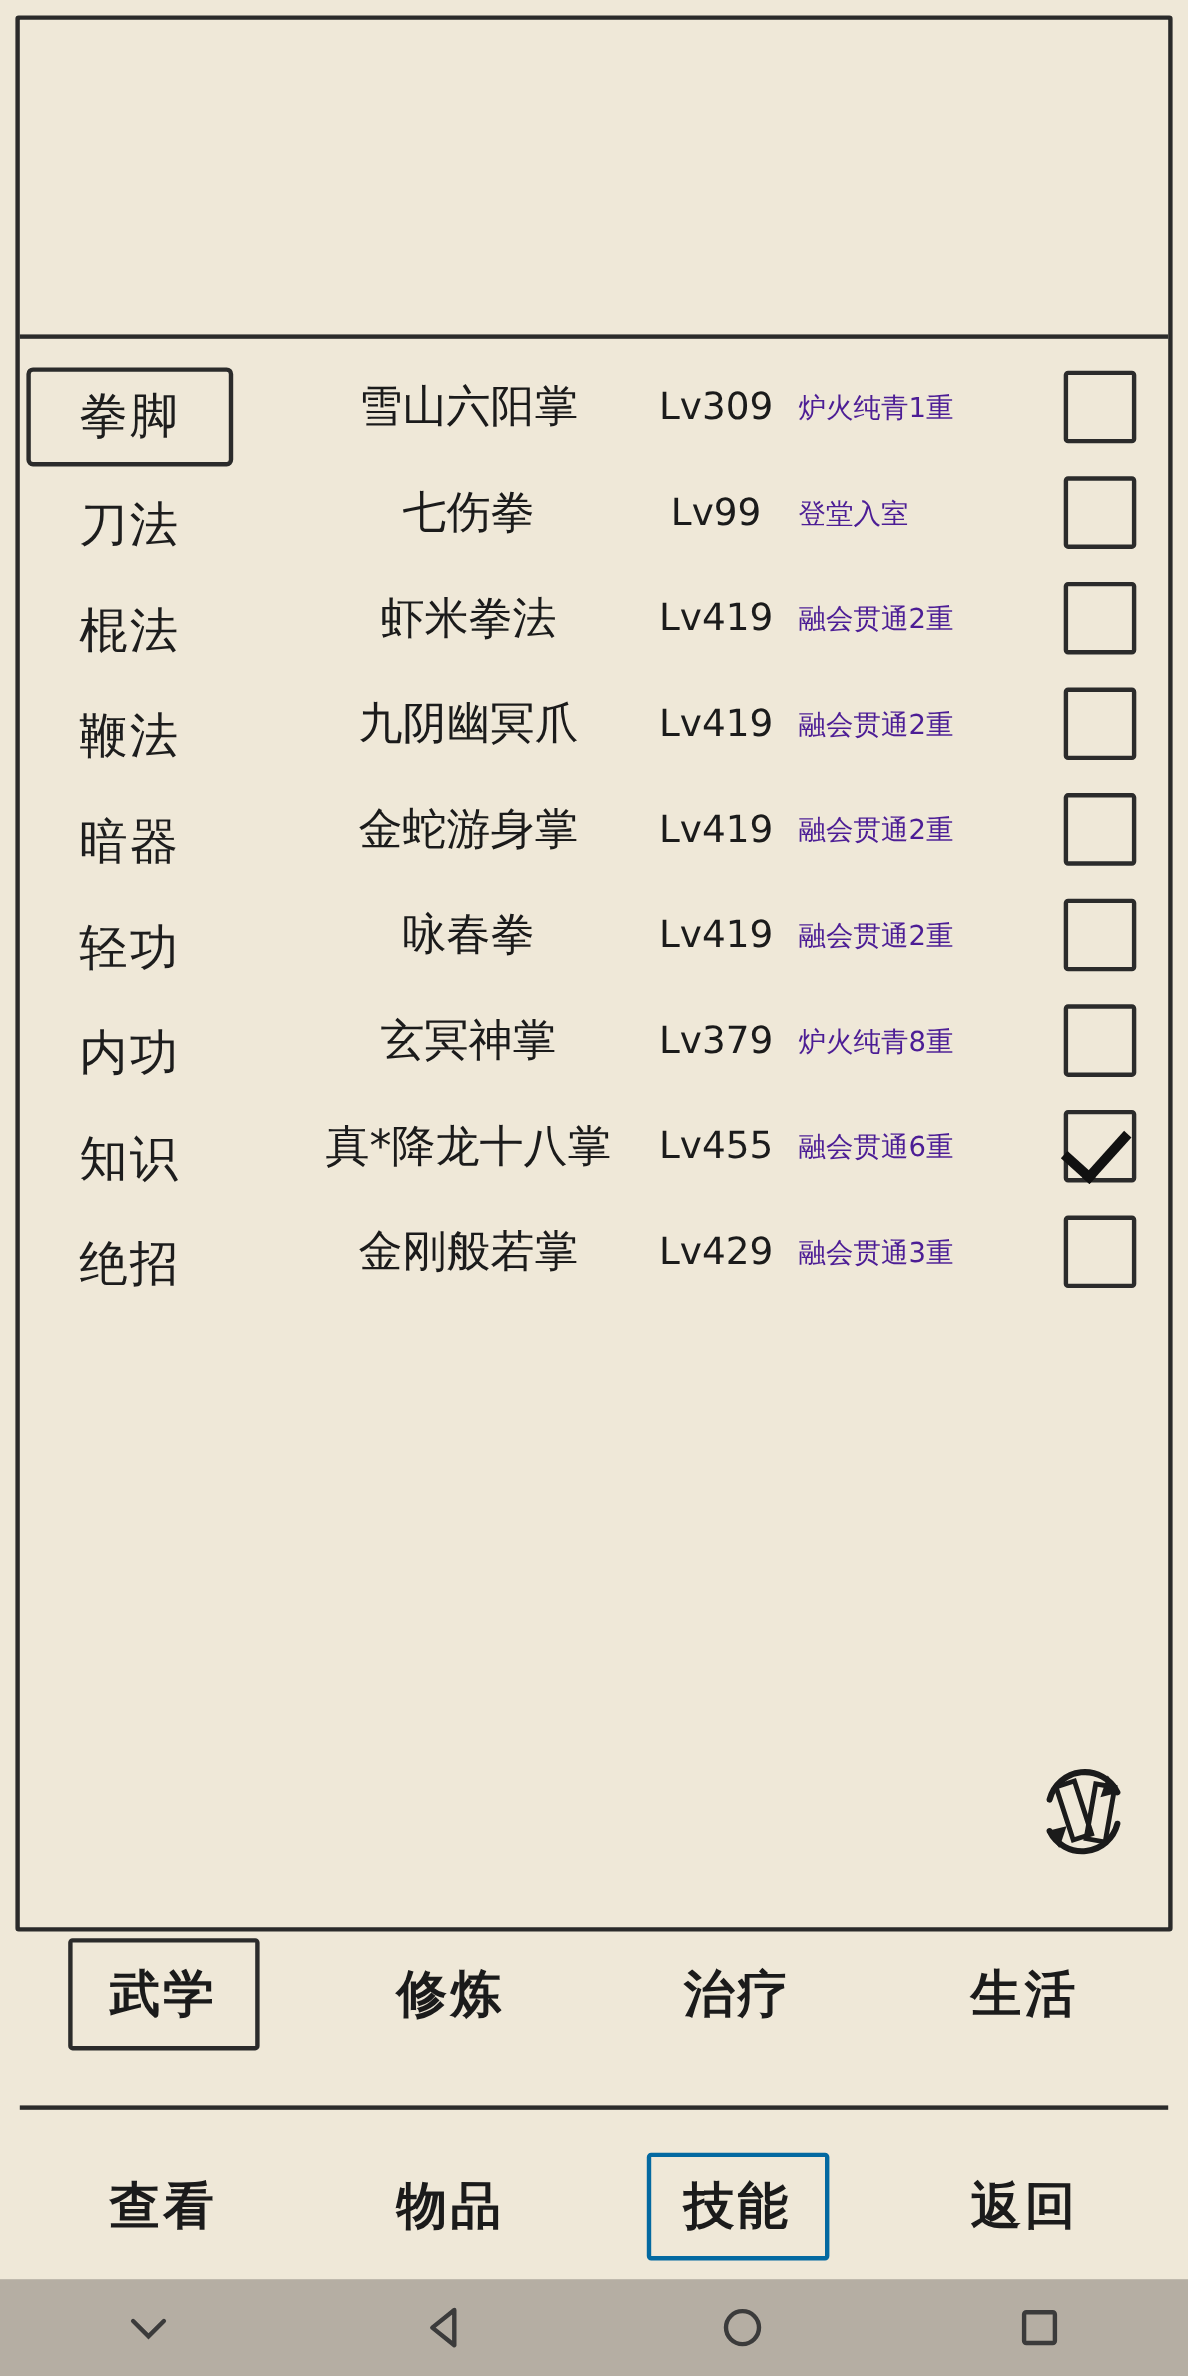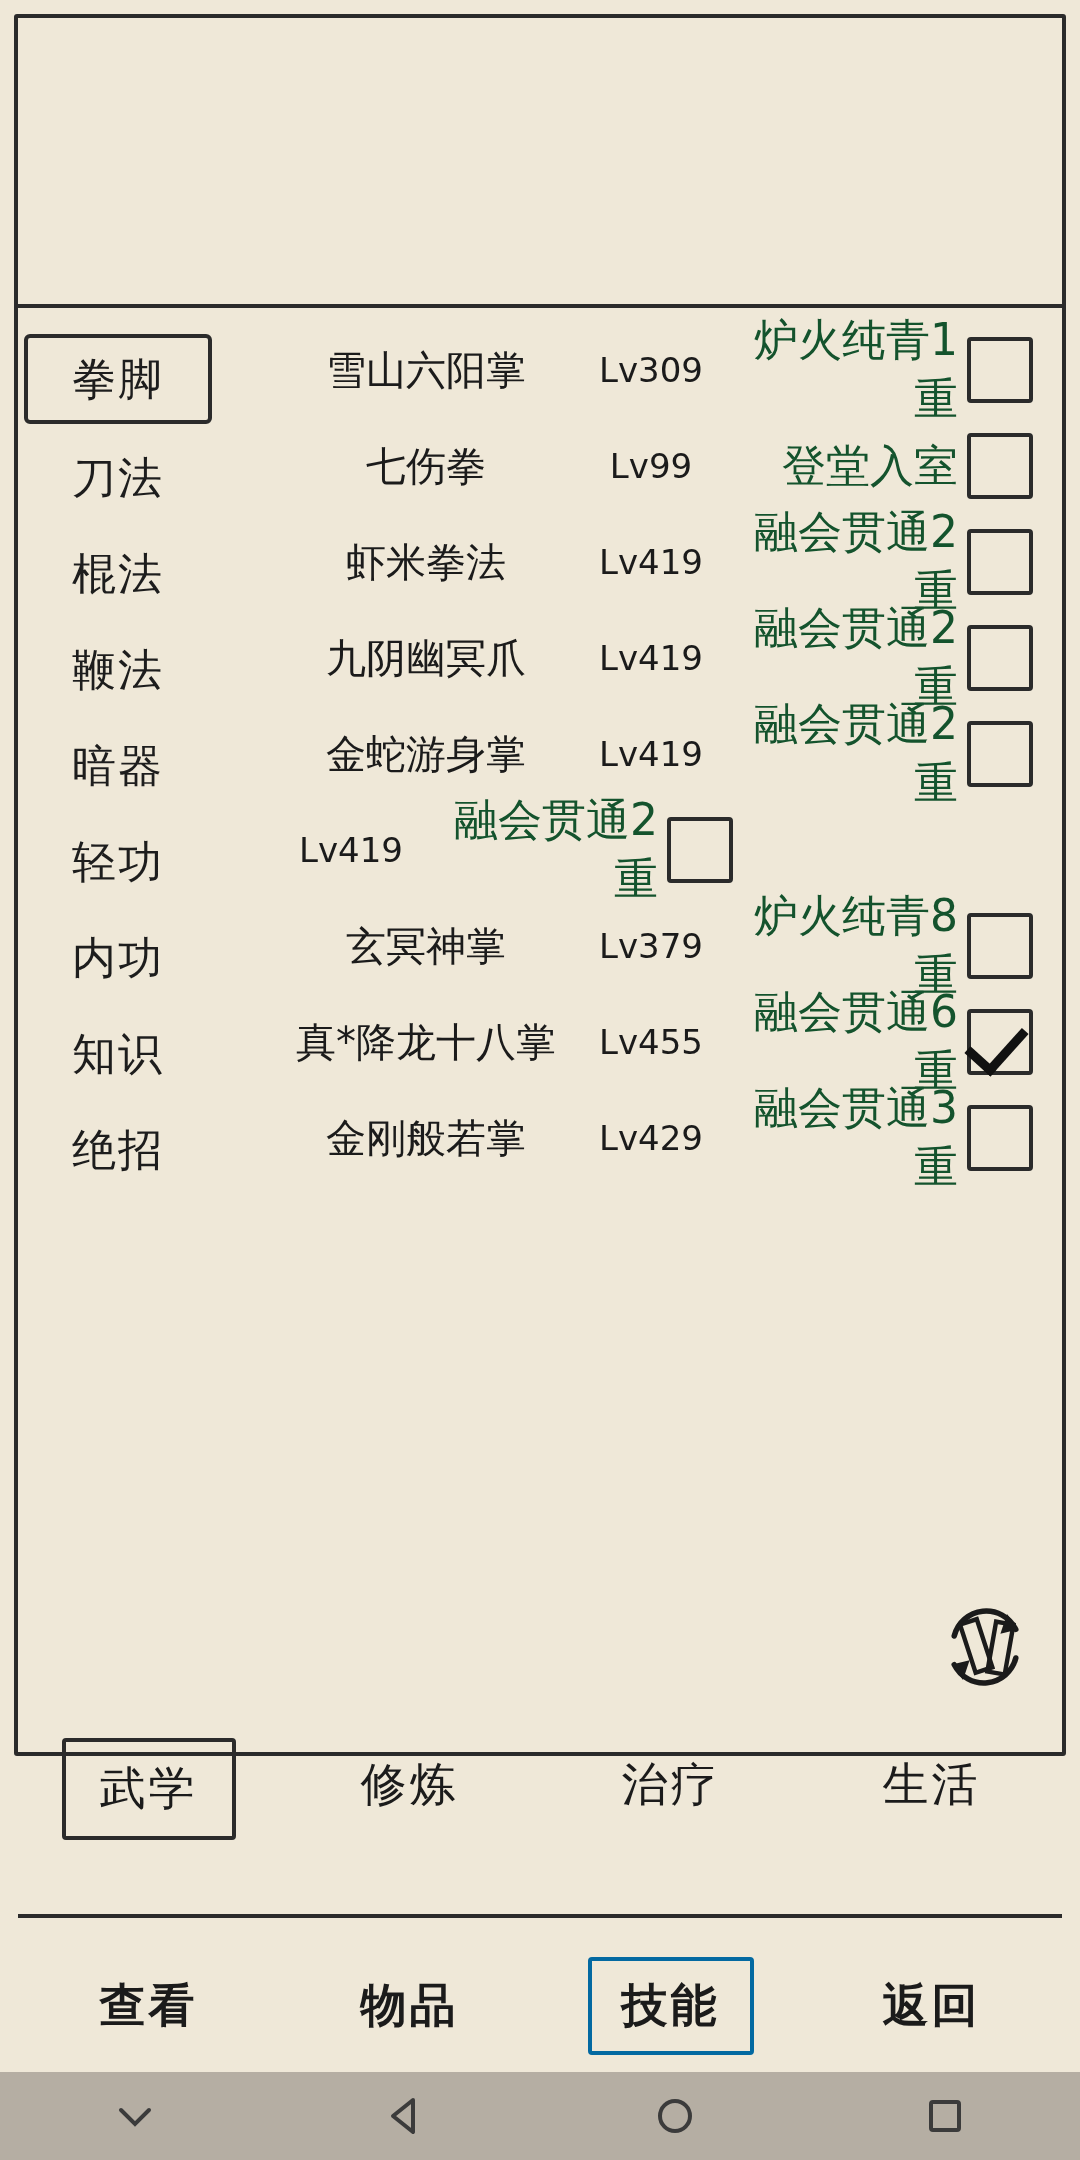--- a/index.html
+++ b/index.html
@@ -113,23 +113,23 @@
     line-height: 1.12;
   }
   .sk-level {
     width: 150px;
     text-align: center;
     font-size: 34px;
     color: #1b1b1b;
   }
   .sk-stage {
     width: 232px;
-    text-align: right;
-    font-size: 44px;
-    color: #14532d;
+    text-align: left;
+    font-size: 25px;
+    color: #4c1d95;
   }
   .sk-check {
     width: 84px;
     display: flex;
     justify-content: center;
   }
   .checkbox {
     position: relative;
     width: 66px; height: 66px;
     border: 4px solid #2b2b2b;
@@ -156,20 +156,22 @@
     cursor: pointer;
   }
   .refresh-icon svg { width: 110px; height: 110px; }
 
   
   .tabbar {
     position: absolute;
     left: 18px; top: 1738px;
     width: 1044px; height: 150px;
     display: flex;
+    align-items: center;
+    font-weight: bold;
   }
   .tab {
     flex: 1;
     text-align: center;
     font-size: 46px;
     color: #1b1b1b;
     letter-spacing: 3px;
     cursor: pointer;
   }
   .tab-inner {
@@ -277,20 +279,21 @@
         </div>
         <div class="skill-row">
           <div class="sk-name">金蛇游身掌</div>
           <div class="sk-level">Lv419</div>
           <div class="sk-stage">融会贯通2重</div>
           <div class="sk-check">
             <div class="checkbox"></div>
           </div>
         </div>
         <div class="skill-row">
+          <div class="sk-name">咏春拳</div>
           <div class="sk-level">Lv419</div>
           <div class="sk-stage">融会贯通2重</div>
           <div class="sk-check">
             <div class="checkbox"></div>
           </div>
         </div>
         <div class="skill-row">
           <div class="sk-name">玄冥神掌</div>
           <div class="sk-level">Lv379</div>
           <div class="sk-stage">炉火纯青8重</div>

